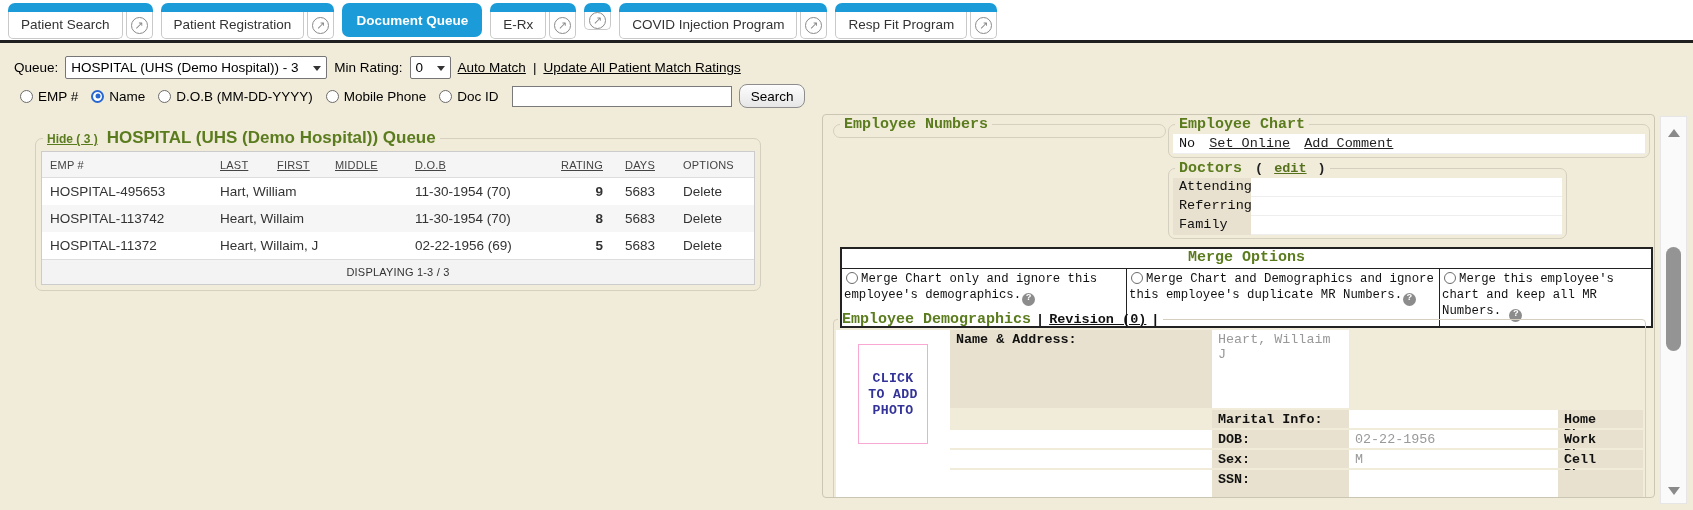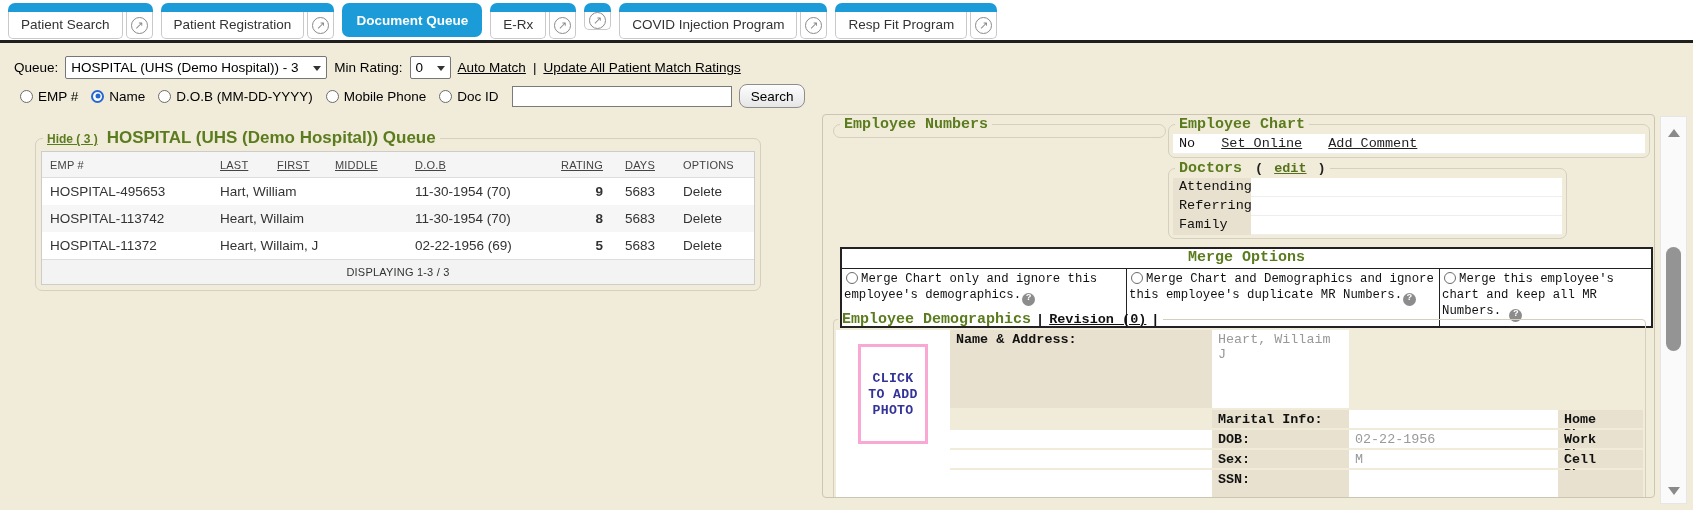--- a/index.html
+++ b/index.html
@@ -66,21 +66,21 @@
   
   .panel { position:absolute; left:822px; top:114px; width:833px; height:384px;
            border:1px solid #cbc6b4; border-radius:4px; overflow:hidden;font-family:Liberation Mono, monospace; }
   .kv { display:grid; }
   .k { background:#e8e1cf; padding:2px 6px; font-size:13.5px; color:#111; }
   .v { background:#fff; padding:2px 6px; font-size:13.5px; color:#333; border-bottom:1px solid #eee; }
 
   .fs-empnum { position:absolute; left:10px; top:1px; width:333px; padding:1px 4px 3px; }
   .fs-empnum .kv { grid-template-columns:150px 1fr; }
   .fs-empchart { position:absolute; left:345px; top:1px; width:482px; padding:1px 4px 3px; }
-  .chart-row { background:#fff; padding:2px 6px; font-size:13.5px; color:#111; display:flex; gap:26px; border-bottom:1px solid #eee; }
+  .chart-row { background:#fff; padding:2px 6px; font-size:13.5px; color:#111; display:flex; gap:14px; border-bottom:1px solid #eee; }
   .chart-row .tlink { color:#222; }
   .fs-doctors { position:absolute; left:345px; top:45px; width:399px; padding:1px 4px 3px; }
   .fs-doctors legend .paren { color:#222; font-size:13.5px; }
   .fs-doctors legend .edit { color:#55711c; font-size:13.5px; text-decoration:underline; cursor:pointer; }
   .fs-doctors .kv { grid-template-columns:78px 1fr; }
   .fs-doctors .k, .fs-doctors .v { height:19px; padding:1px 6px; }
 
   .merge { position:absolute; left:17px; top:132px; width:813px; border:2px solid #222; background:#fff; }
   .merge-title { text-align:center; color:#5b7c1e; font-weight:bold; font-size:15px; padding:0 0 2px; border-bottom:1px solid #222; }
   .merge-cells { display:grid; grid-template-columns:284px 313px 1fr; }
@@ -94,21 +94,21 @@
   .fs-demo { position:absolute; left:10px; top:196px; width:813px; padding:2px; border-radius:4px; }
   .fs-demo legend { display:flex; align-items:baseline; gap:5px; }
   .demo-sep { color:#111; font-weight:bold; font-size:13.5px; }
   .rev-link { color:#111; font-weight:bold; font-size:13.5px; text-decoration:underline; cursor:pointer; }
   .demo { display:grid; grid-template-columns:114px 262px 137px 209px 1fr; grid-template-rows:78px 18px 18px 18px 40px;
           row-gap:2px; background:#f1ebd9; }
   .dk { background:#e8e1cf; font-weight:bold; font-size:13.4px; color:#111; padding:2px 4px 0 6px; }
   .dv { background:#fff; font-size:13.4px; color:#999; padding:2px 4px 0 6px; }
   .sub { grid-column:3 / span 2; display:grid; grid-template-columns:137px 209px; grid-template-rows:repeat(4,18px); row-gap:2px; }
   .photo-cell { grid-row:1 / span 5; background:#fff; }
-  .photo-box { margin:14px auto 0; width:70px; height:100px; border:3px solid #f9a8d4; background:#fff;
+  .photo-box { margin:14px auto 0; width:70px; height:100px; border:1px solid #f9a8d4; background:#fff;
                display:flex; flex-direction:column; align-items:center; justify-content:center; gap:1px;
                color:#333399; font-weight:bold; font-size:13.2px; letter-spacing:.3px; cursor:pointer; }
 
   
   .scrollbar { position:absolute; left:1660px; top:116px; width:27px; height:388px; background:#fafafa;
                border:1px solid #e6e6e6; display:flex; flex-direction:column; align-items:center; }
   .sb-btn { height:22px; width:100%; display:flex; align-items:center; justify-content:center; cursor:pointer; }
   .tri-up { width:0; height:0; border:6px solid transparent; border-bottom:8px solid #8a8a8a; margin-bottom:-3px; }
   .tri-down { width:0; height:0; border:6px solid transparent; border-top:8px solid #8a8a8a; margin-top:3px; }
   .sb-track { flex:1; width:100%; position:relative; }

